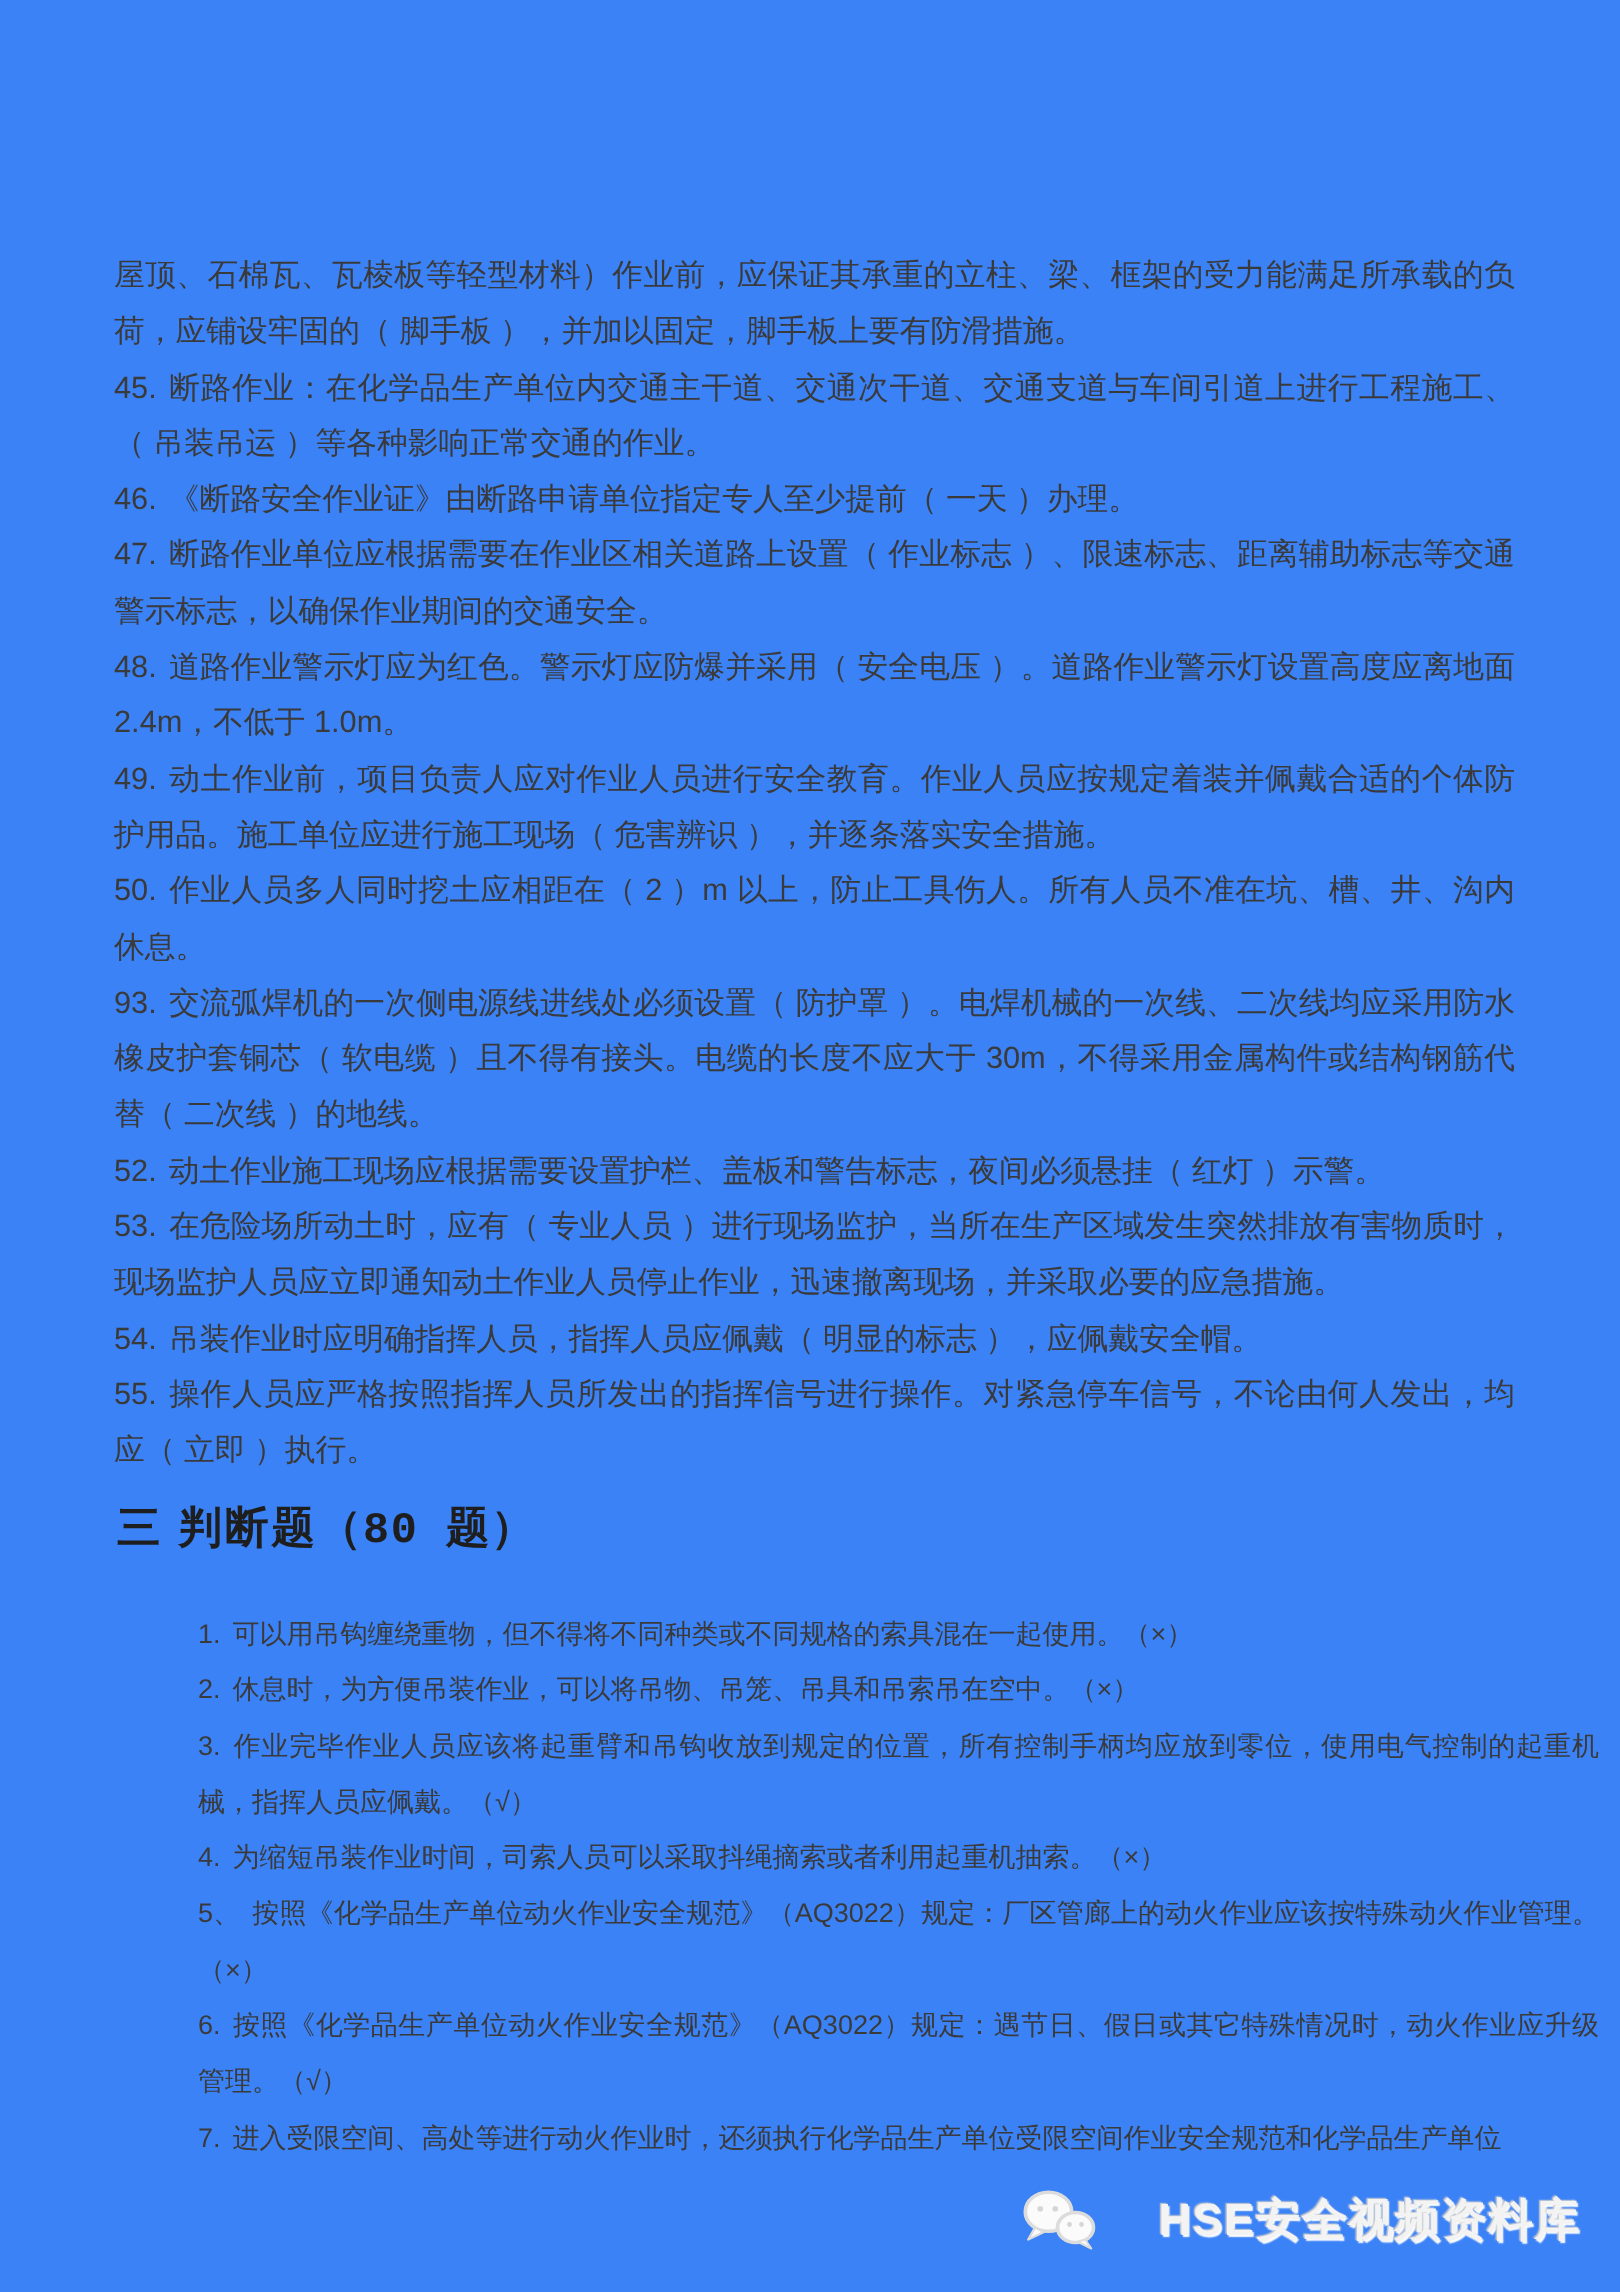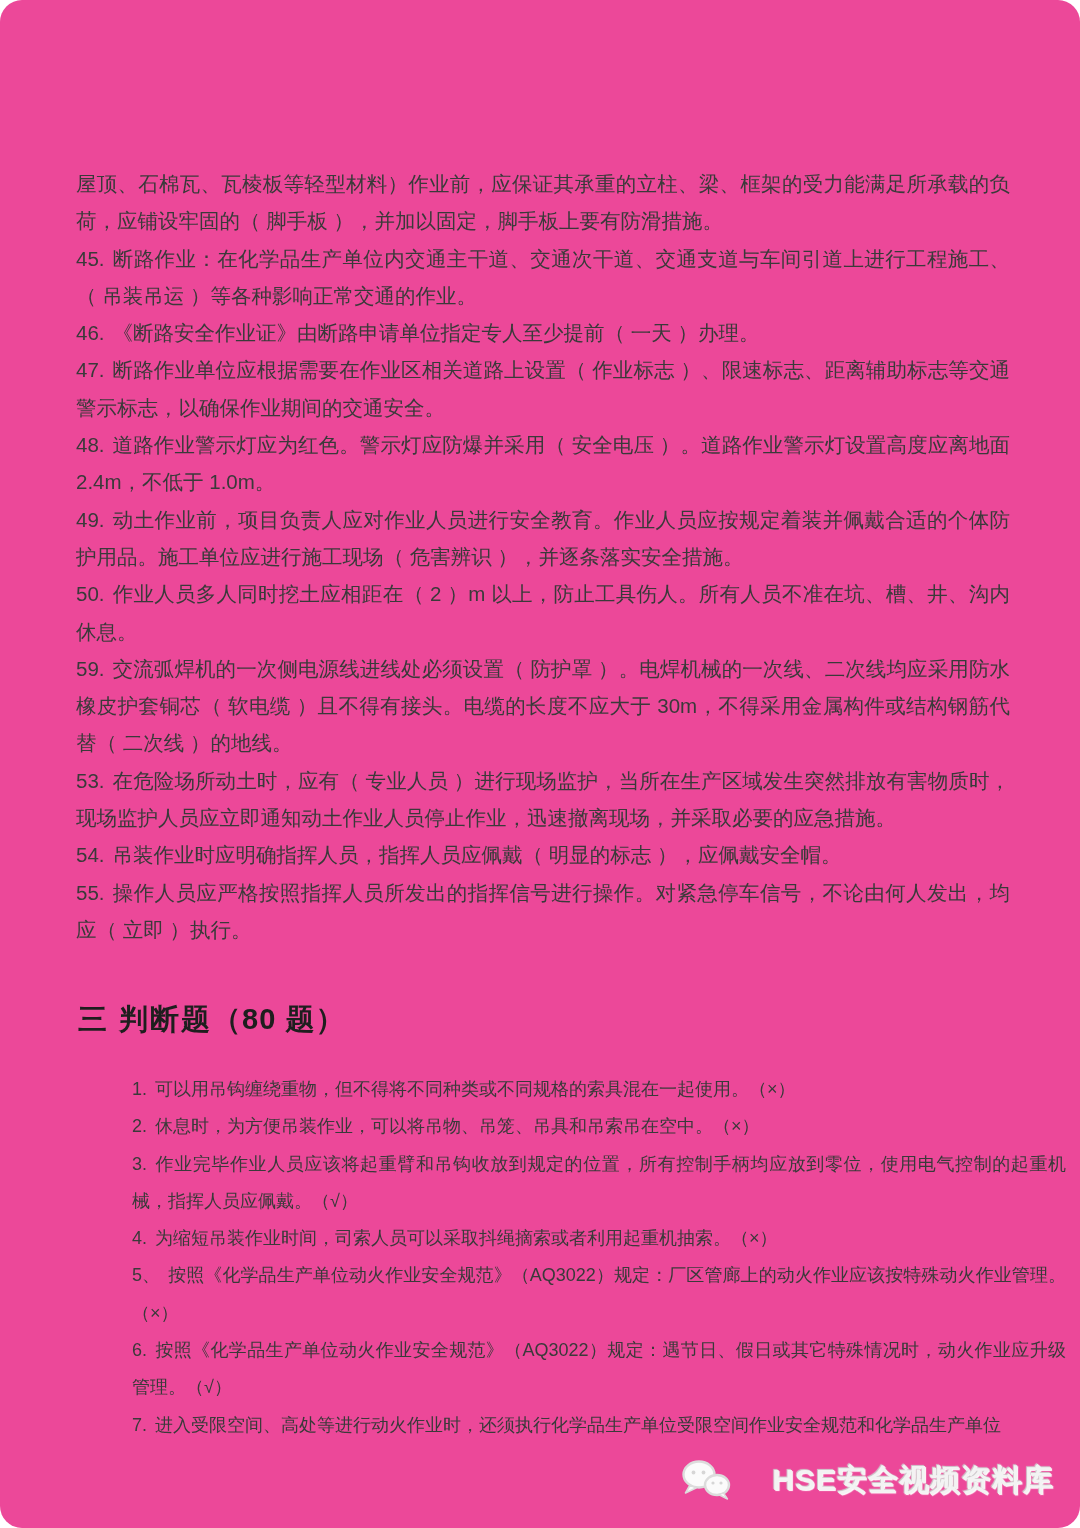--- a/index.html
+++ b/index.html
@@ -8,22 +8,21 @@
     width: 1080px;
     height: 1528px;
     background: #ffffff;
     font-family: "Liberation Sans", sans-serif;
     position: relative;
     overflow: hidden;
   }
   .page {
     position: absolute;
     inset: 0;
-    background: #ec4899;
-    border-radius: 22px;
+    background: #3b82f6;
   }
   .fill-block {
     position: absolute;
     left: 76px;
     top: 165px;
     width: 934px;
     color: #3a3a3a;
     font-size: 20.5px;
     line-height: 37.3px;
     text-align: justify;
@@ -36,21 +35,21 @@
     left: 78px;
     top: 998px;
     margin: 0;
     color: #1e1e1e;
     font-size: 29px;
     font-weight: 700;
     line-height: 42px;
     letter-spacing: 2px;
   }
   .section-heading .count {
-    font-family: Liberation Sans, sans-serif;
+    font-family: Liberation Mono, monospace;
     font-weight: 600;
     letter-spacing: 1px;
     margin-top: 20px;
   }
   .judgment-block {
     position: absolute;
     left: 92px;
     top: 1071px;
     width: 934px;
     color: #3a3a3a;
@@ -85,21 +84,22 @@
 <div class="page">
 
   <div class="fill-block">
     <p><span>屋顶、石棉瓦、瓦棱板等轻型材料）作业前，应保证其承重的立柱、梁、框架的受力能满足所承载的负荷，应铺设牢固的（ 脚手板 ），并加以固定，脚手板上要有防滑措施。</span></p>
     <p><span class="q-num">45.</span><span>断路作业：在化学品生产单位内交通主干道、交通次干道、交通支道与车间引道上进行工程施工、（ 吊装吊运 ）等各种影响正常交通的作业。</span></p>
     <p><span class="q-num">46.</span><span>《断路安全作业证》由断路申请单位指定专人至少提前（ 一天 ）办理。</span></p>
     <p><span class="q-num">47.</span><span>断路作业单位应根据需要在作业区相关道路上设置（ 作业标志 ）、限速标志、距离辅助标志等交通警示标志，以确保作业期间的交通安全。</span></p>
     <p><span class="q-num">48.</span><span>道路作业警示灯应为红色。警示灯应防爆并采用（ 安全电压 ）。道路作业警示灯设置高度应离地面 2.4m，不低于 1.0m。</span></p>
     <p><span class="q-num">49.</span><span>动土作业前，项目负责人应对作业人员进行安全教育。作业人员应按规定着装并佩戴合适的个体防护用品。施工单位应进行施工现场（ 危害辨识 ），并逐条落实安全措施。</span></p>
     <p><span class="q-num">50.</span><span>作业人员多人同时挖土应相距在（ 2 ）m 以上，防止工具伤人。所有人员不准在坑、槽、井、沟内休息。</span></p>
-    <p><span class="q-num">59.</span><span>交流弧焊机的一次侧电源线进线处必须设置（ 防护罩 ）。电焊机械的一次线、二次线均应采用防水橡皮护套铜芯（ 软电缆 ）且不得有接头。电缆的长度不应大于 30m，不得采用金属构件或结构钢筋代替（ 二次线 ）的地线。</span></p>
+    <p><span class="q-num">93.</span><span>交流弧焊机的一次侧电源线进线处必须设置（ 防护罩 ）。电焊机械的一次线、二次线均应采用防水橡皮护套铜芯（ 软电缆 ）且不得有接头。电缆的长度不应大于 30m，不得采用金属构件或结构钢筋代替（ 二次线 ）的地线。</span></p>
+    <p><span class="q-num">52.</span><span>动土作业施工现场应根据需要设置护栏、盖板和警告标志，夜间必须悬挂（ 红灯 ）示警。</span></p>
     <p><span class="q-num">53.</span><span>在危险场所动土时，应有（ 专业人员 ）进行现场监护，当所在生产区域发生突然排放有害物质时，现场监护人员应立即通知动土作业人员停止作业，迅速撤离现场，并采取必要的应急措施。</span></p>
     <p><span class="q-num">54.</span><span>吊装作业时应明确指挥人员，指挥人员应佩戴（ 明显的标志 ），应佩戴安全帽。</span></p>
     <p><span class="q-num">55.</span><span>操作人员应严格按照指挥人员所发出的指挥信号进行操作。对紧急停车信号，不论由何人发出，均应（ 立即 ）执行。</span></p>
   </div>
 
   <h2 class="section-heading"><span>三 判断题</span><span class="count">（80 题）</span></h2>
 
   <div class="judgment-block">
     <p><span class="q-num">1.</span><span>可以用吊钩缠绕重物，但不得将不同种类或不同规格的索具混在一起使用。（×）</span></p>
     <p><span class="q-num">2.</span><span>休息时，为方便吊装作业，可以将吊物、吊笼、吊具和吊索吊在空中。（×）</span></p>

